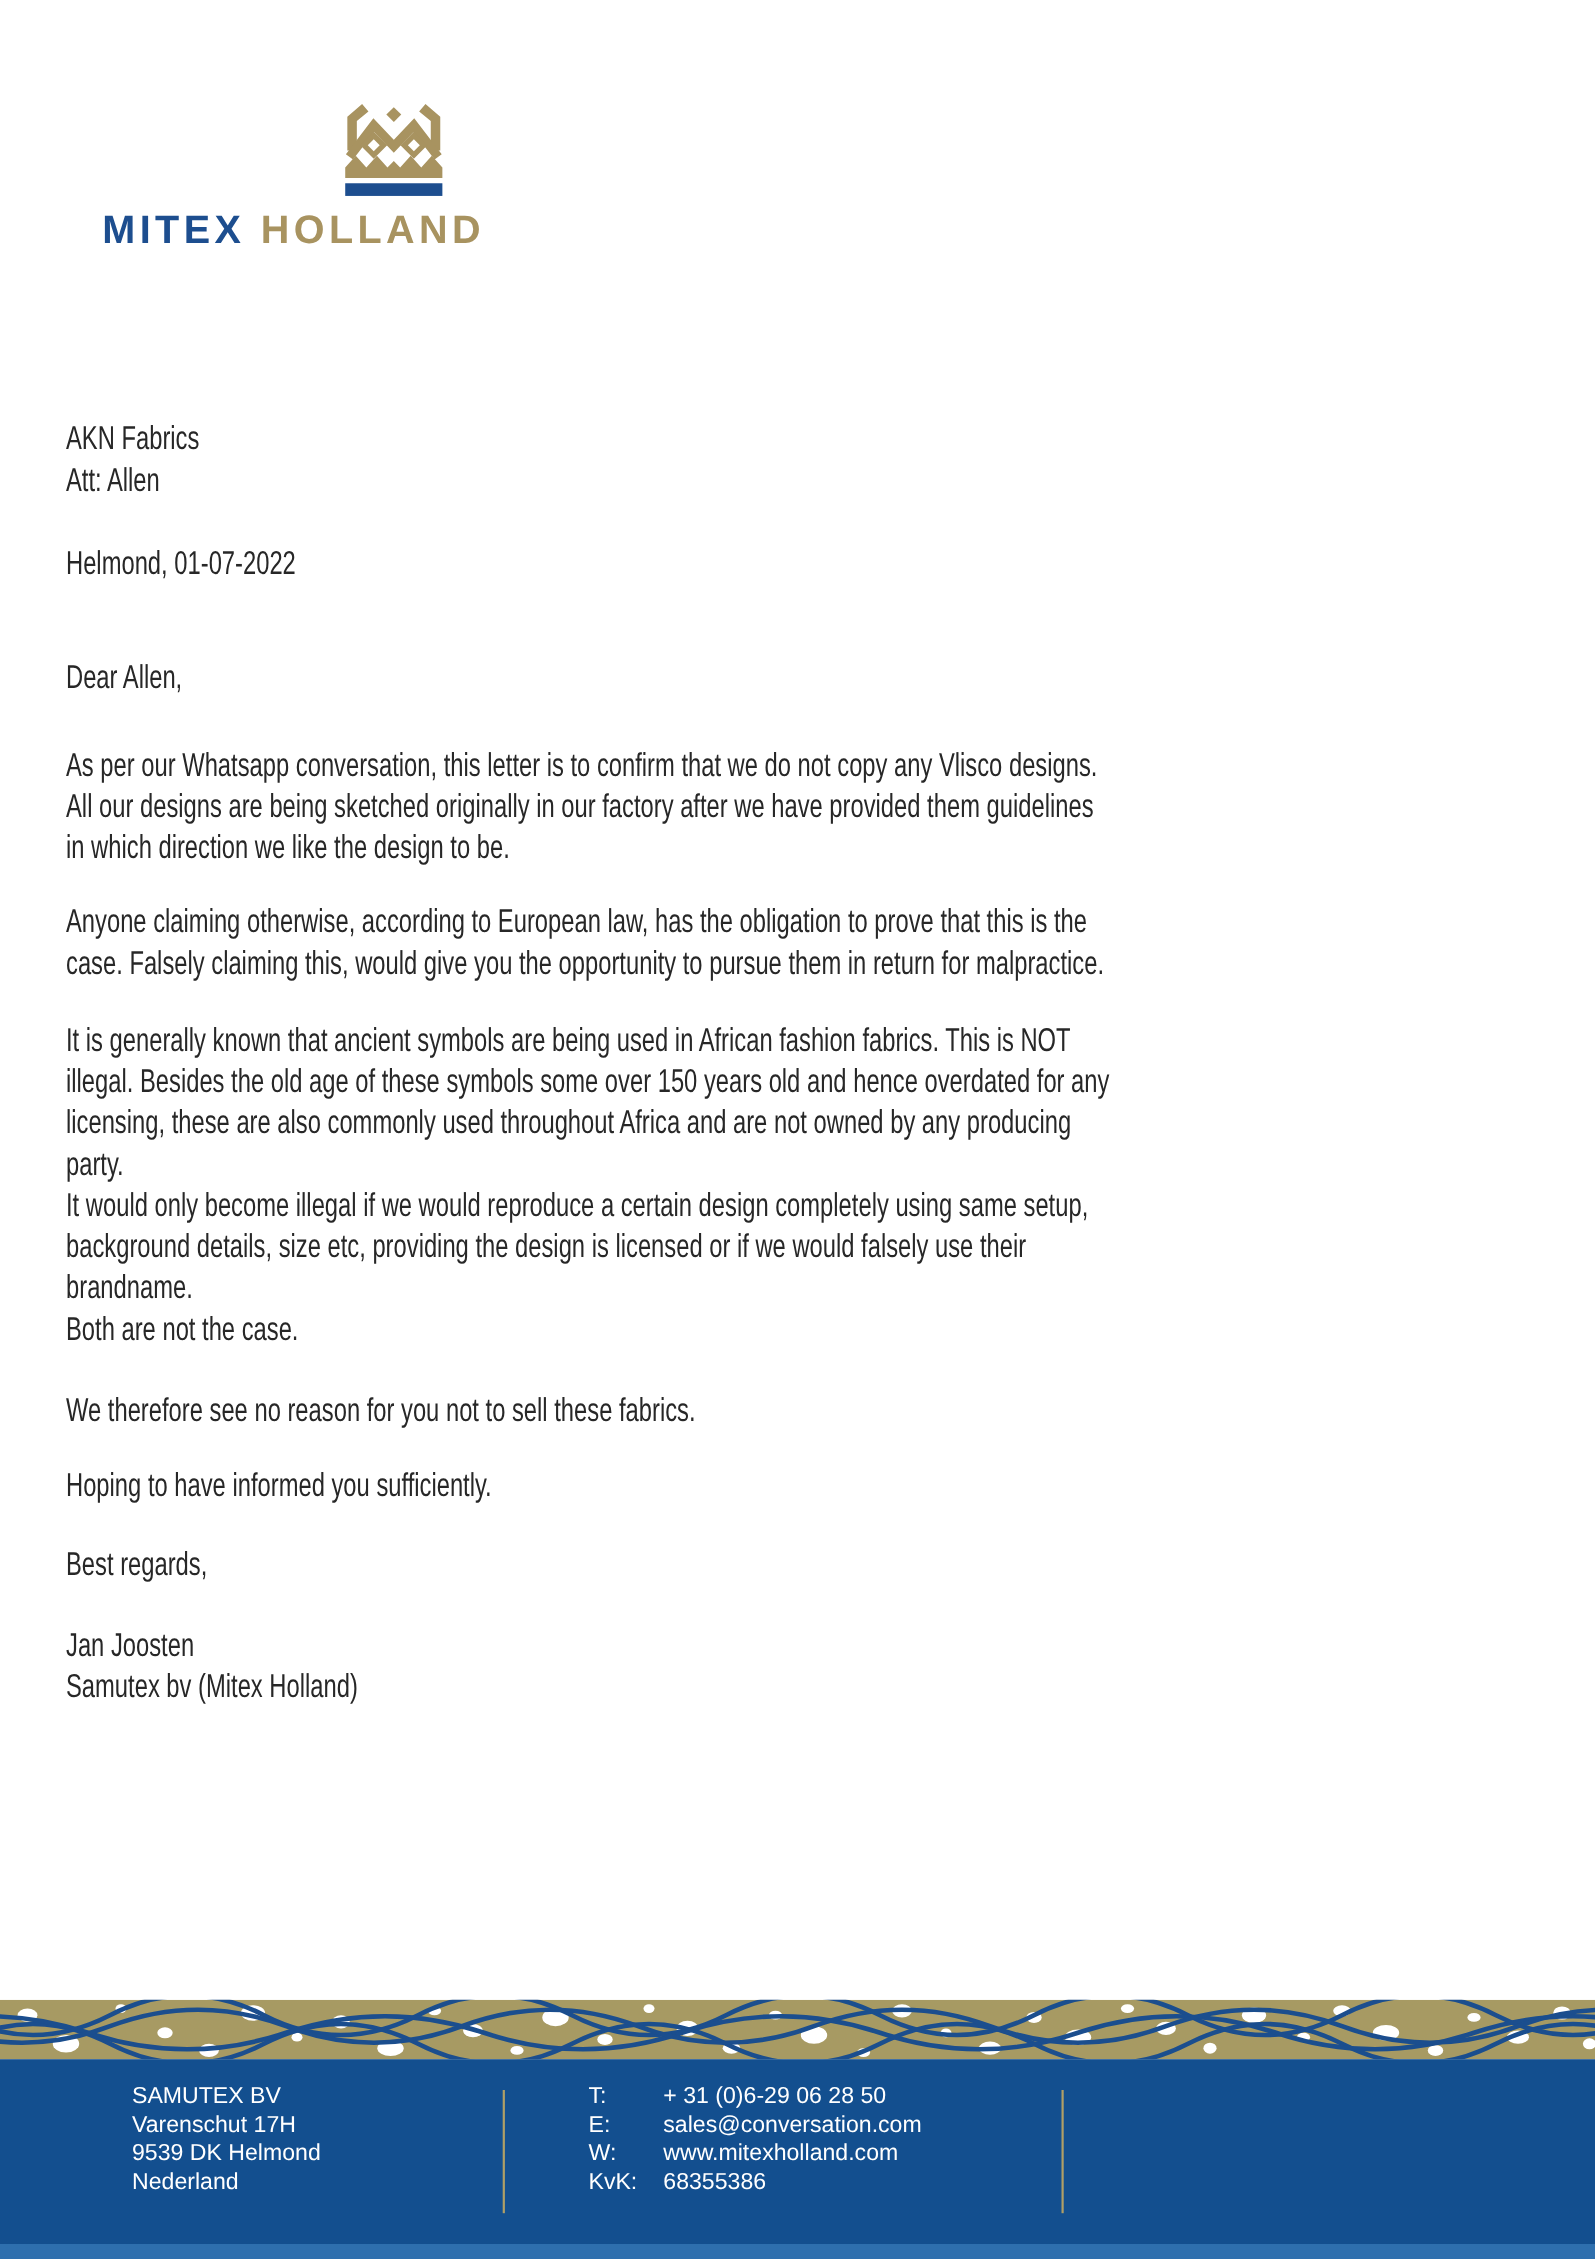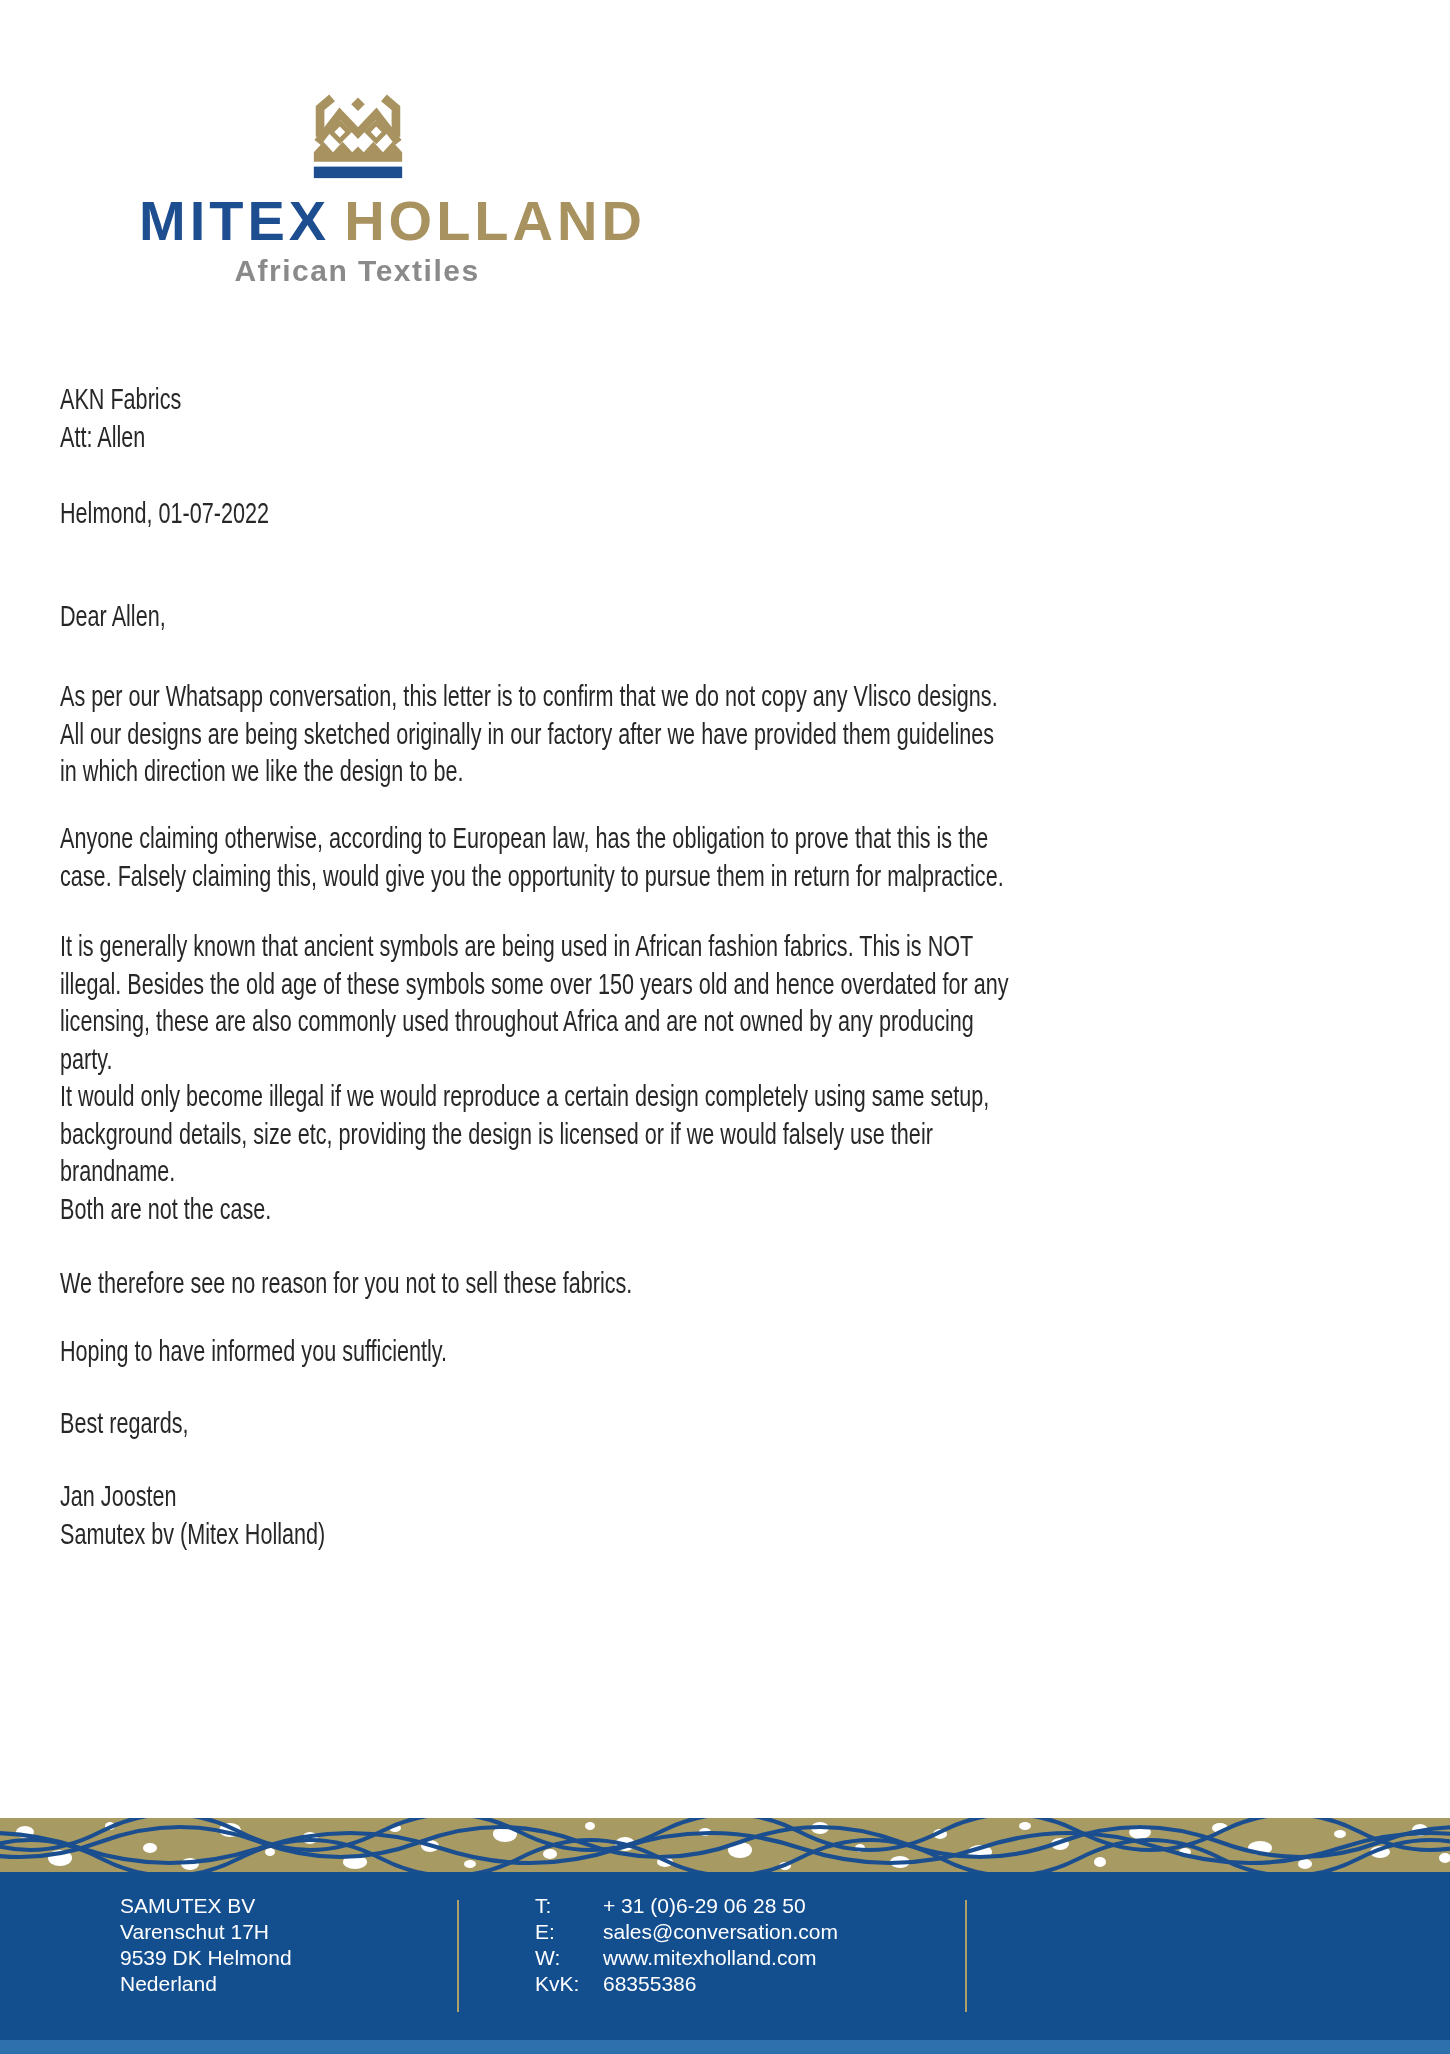--- a/index.html
+++ b/index.html
@@ -2,21 +2,21 @@
 <html><head>
 <meta charset="utf-8">
 <style>
   html,body{margin:0;padding:0;background:#ffffff;}
   .page{
     position:relative;width:1450px;height:2054px;background:#ffffff;overflow:hidden;
     font-family:"Liberation Sans","DejaVu Sans",sans-serif;color:#272727;
   }
   
   .crown{position:absolute;left:310px;top:84px;width:96px;height:98px;}
-  .wordmark{position:absolute;left:93px;top:188px;font-size:56px;font-weight:700;letter-spacing:4px;white-space:nowrap;margin-left:46px;}
+  .wordmark{position:absolute;left:93px;top:188px;font-size:36px;font-weight:700;letter-spacing:4px;white-space:nowrap;}
   .wordmark .mitex{color:#1d4e8f;}
   .wordmark .holland{color:#a89360;margin-left:14px;}
   .tagline{position:absolute;left:157px;top:254px;width:400px;text-align:center;
     font-size:30px;font-weight:700;letter-spacing:1.5px;color:#8a8a8a;}
   
   .txt{position:absolute;left:60px;width:1400px;font-size:30px;line-height:37.5px;
     white-space:pre-line;transform:scaleX(0.72);transform-origin:left top;color:#272727;}
   .addr{top:380px;}
   .dateline{top:494px;}
   .salutation{top:597px;}
@@ -62,21 +62,20 @@
       <rect x="-6.5" y="-6.5" width="13" height="13" transform="translate(69,49) rotate(45)" fill="none" stroke="#a89360" stroke-width="5"></rect>
 
       <path d="M4 80 L4 70 L14 59 L24 70 L34 59 L44 70 L50 64 L56 70 L66 59 L76 70 L86 59 L96 70 L96 80 Z" fill="#a89360"></path>
 
       <rect x="4" y="85" width="92" height="12" fill="#1d4e8f"></rect>
     </svg>
   </div>
   <div class="wordmark">
     <span class="mitex">MITEX</span><span class="holland">HOLLAND</span>
   </div>
-  <div class="tagline">African Textiles</div>
 
   <div class="txt addr">AKN Fabrics
 Att: Allen</div>
   <div class="txt dateline">Helmond, 01-07-2022</div>
   <div class="txt salutation">Dear Allen,</div>
   <div class="txt p1">As per our Whatsapp conversation, this letter is to confirm that we do not copy any Vlisco designs.
 All our designs are being sketched originally in our factory after we have provided them guidelines
 in which direction we like the design to be.</div>
   <div class="txt p2">Anyone claiming otherwise, according to European law, has the obligation to prove that this is the
 case. Falsely claiming this, would give you the opportunity to pursue them in return for malpractice.</div>

